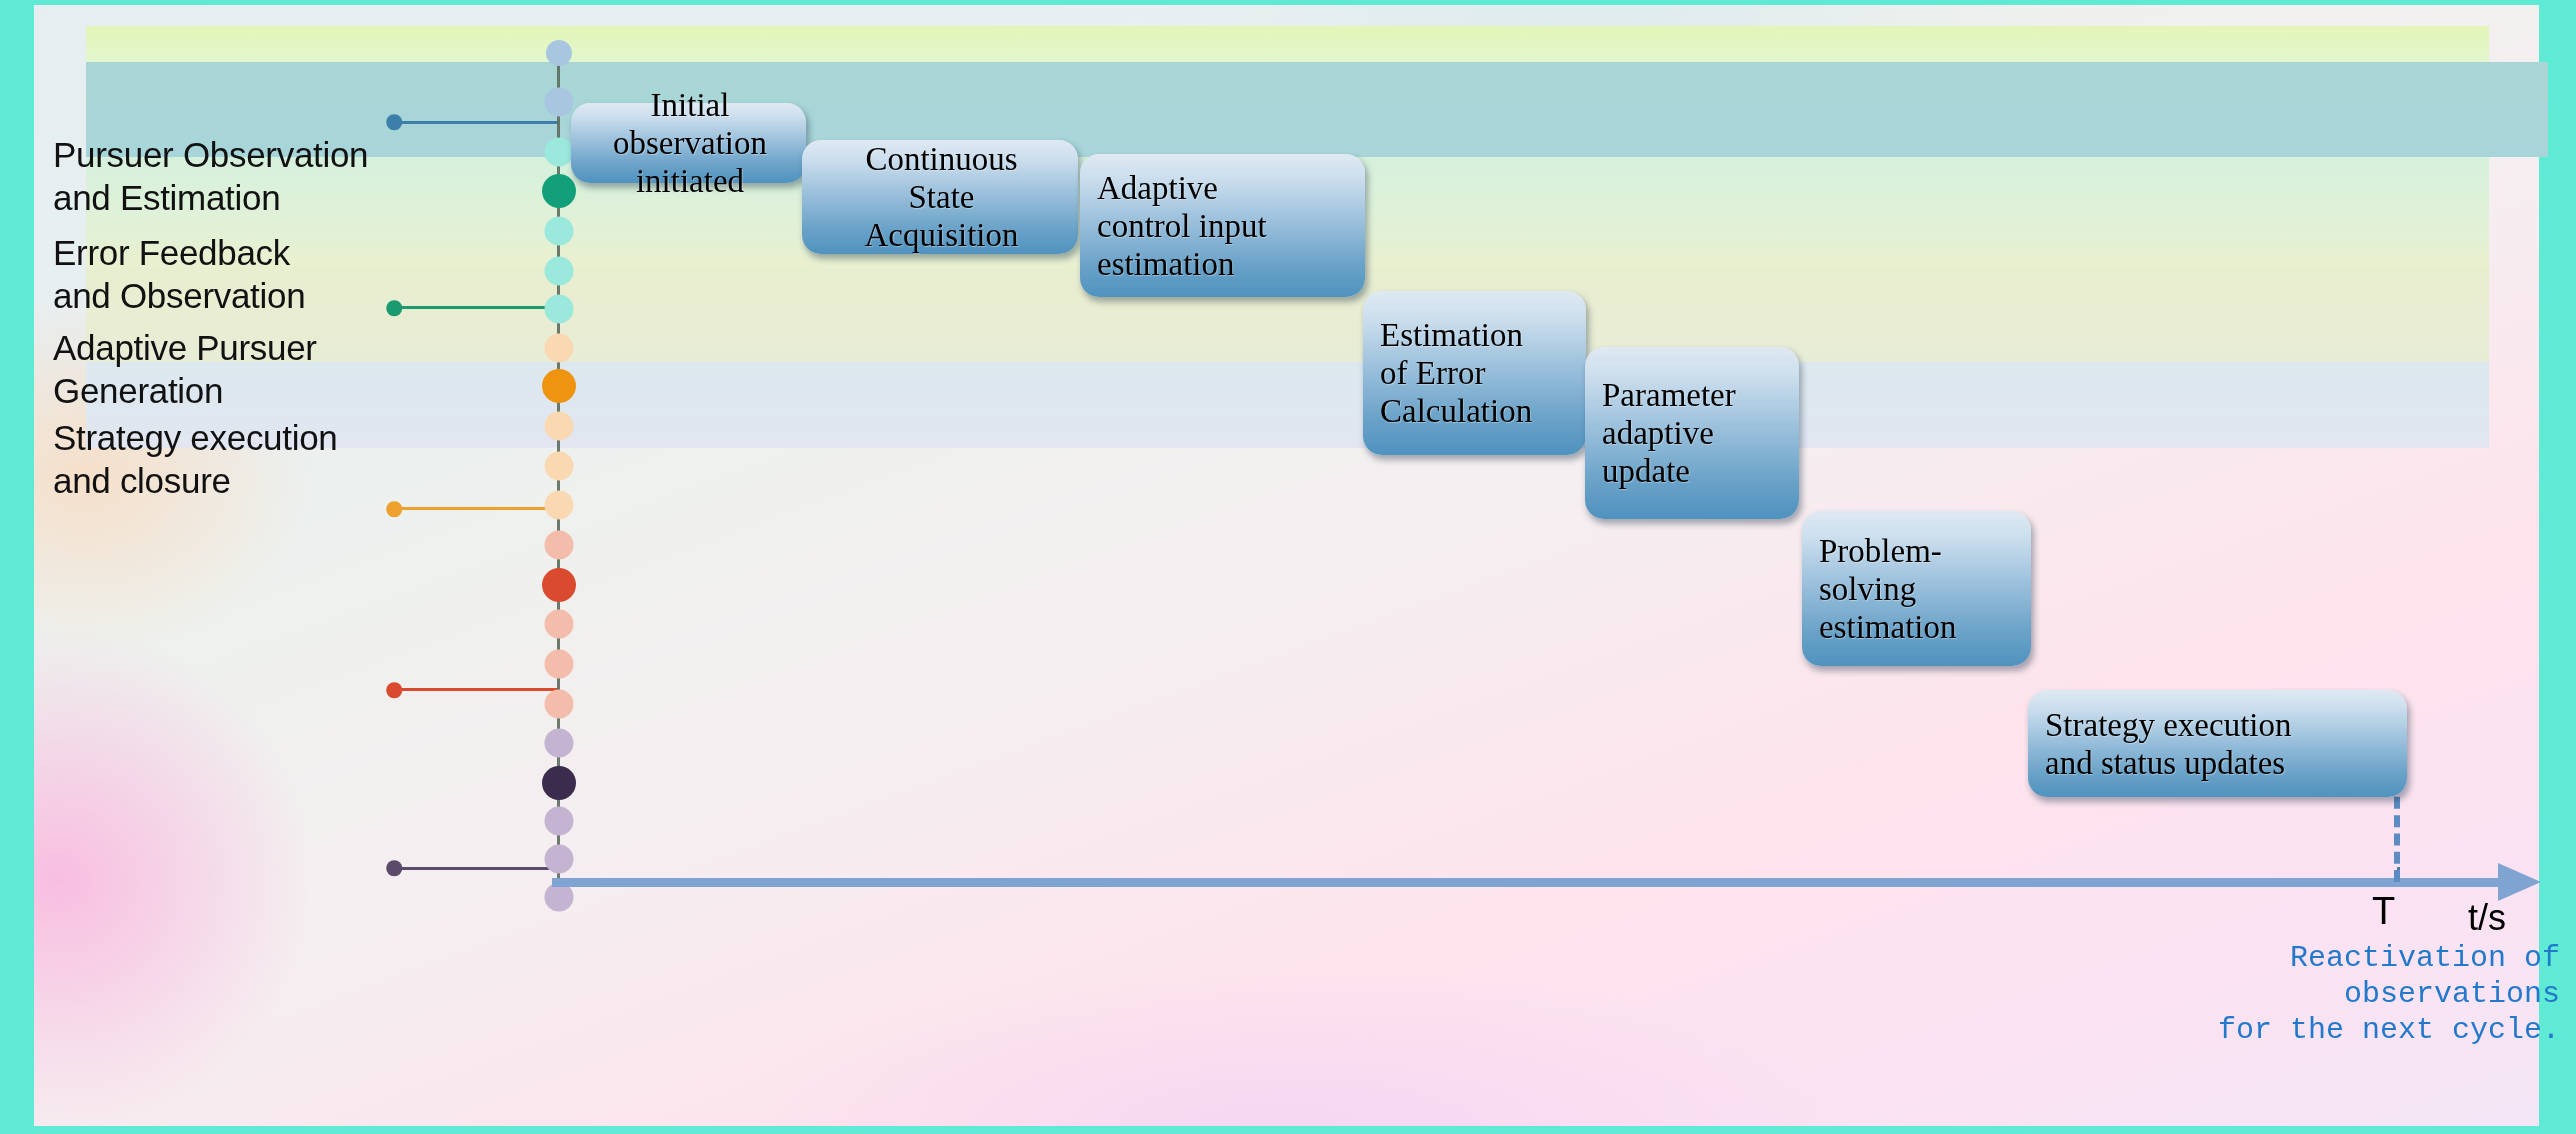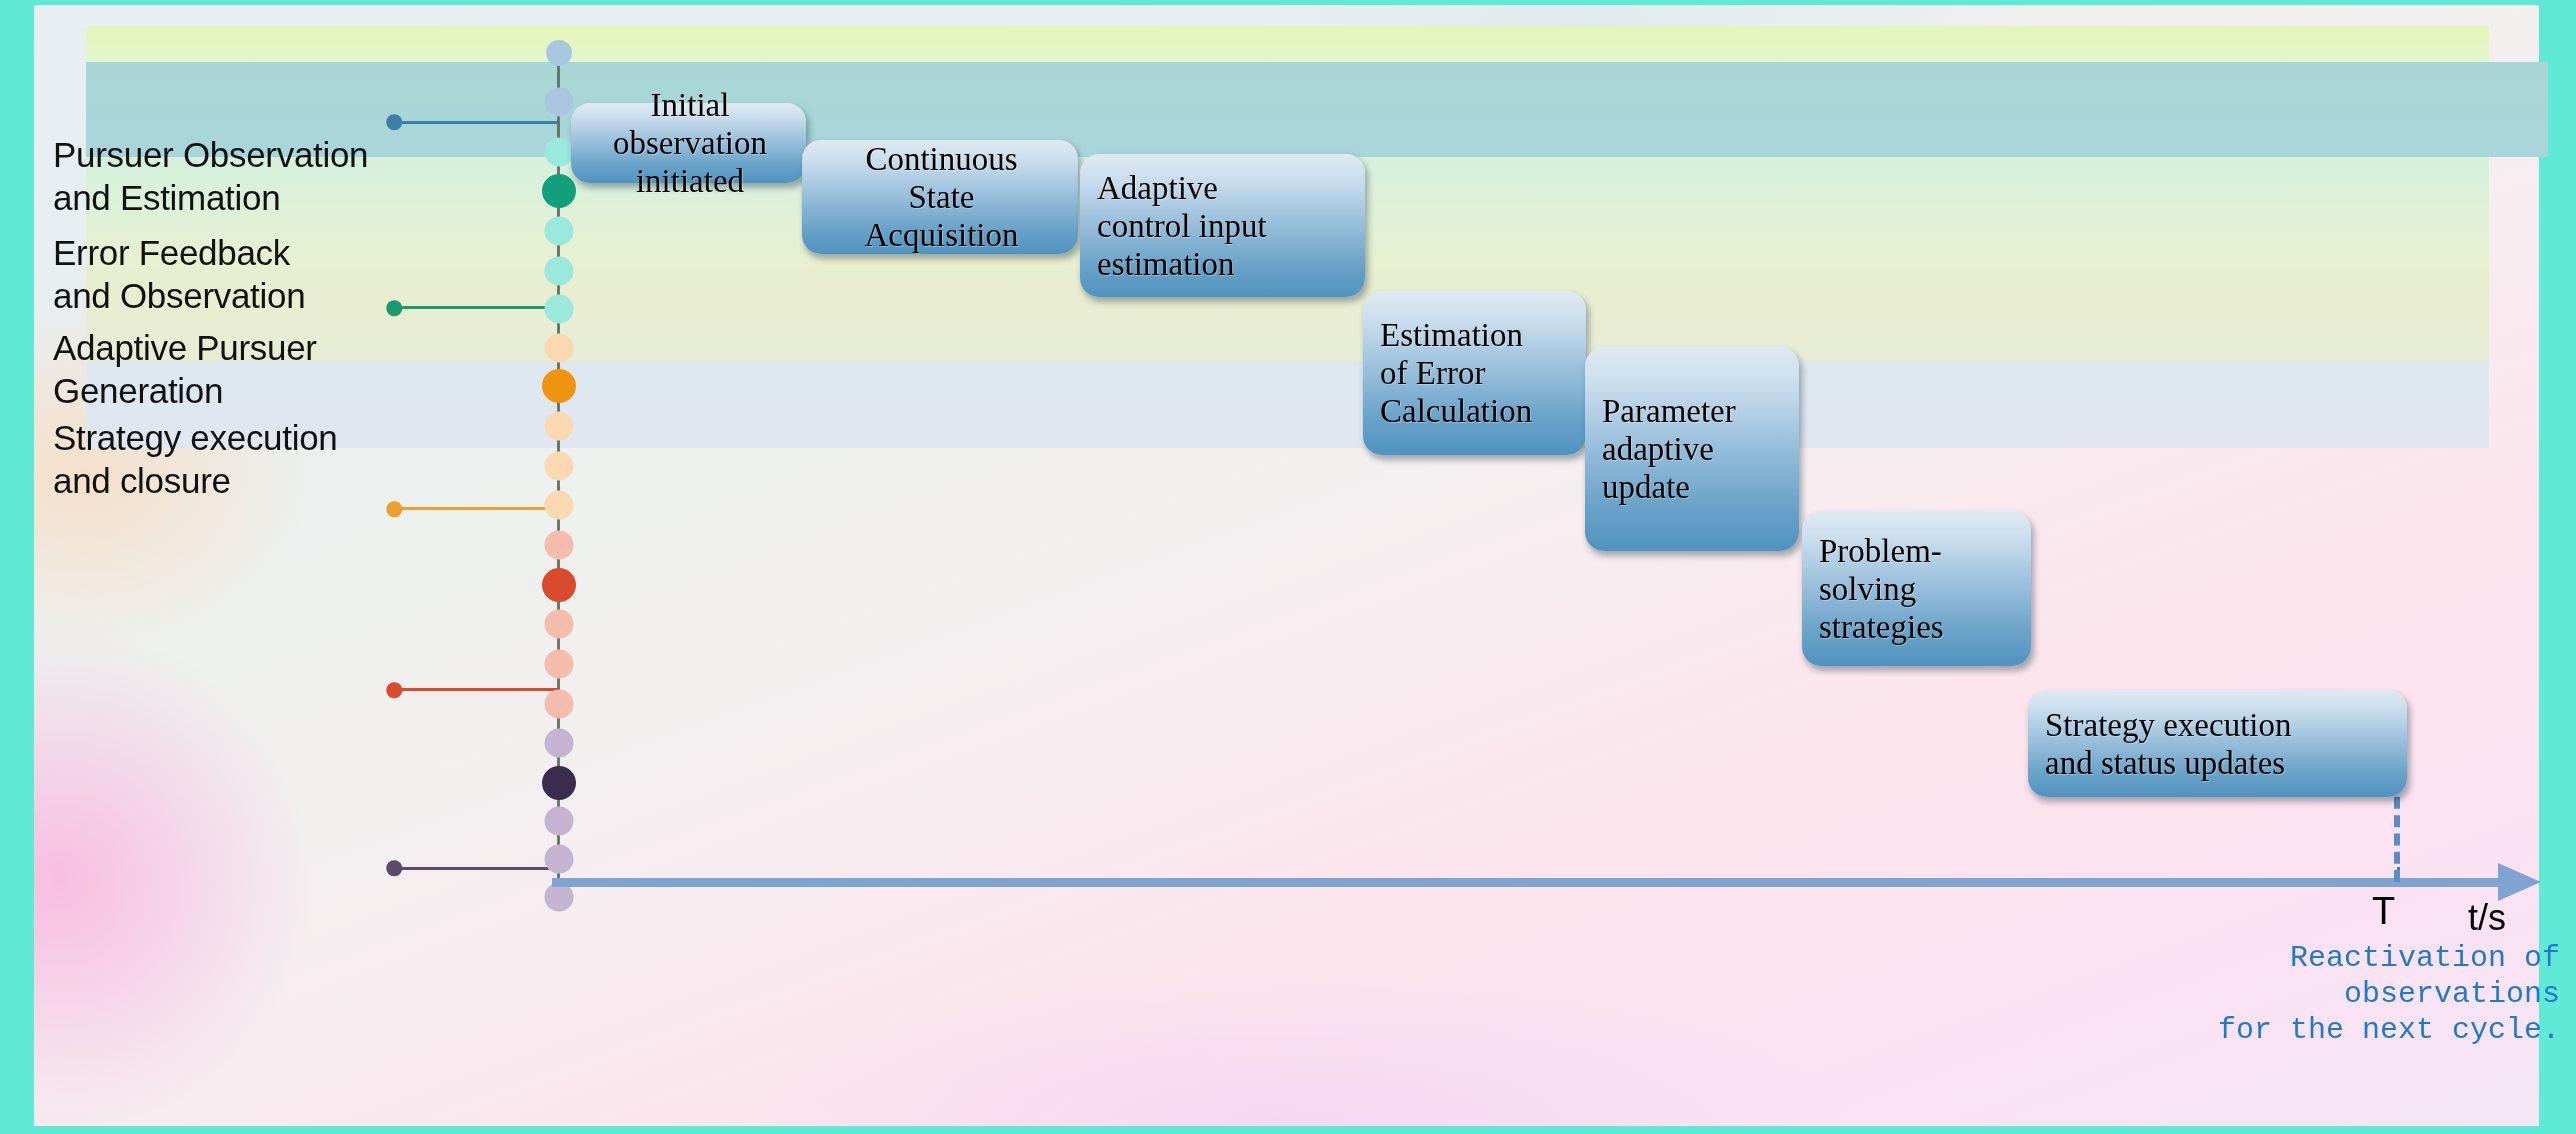--- a/index.html
+++ b/index.html
@@ -254,26 +254,26 @@
 initiated</div>
       <div class="task-box center" style="left: 802px; top: 140px; width: 276px; height: 114px; z-index: 11;">Continuous
 State
 Acquisition</div>
       <div class="task-box left" style="left: 1080px; top: 154px; width: 285px; height: 143px; z-index: 12;">Adaptive
 control input
 estimation</div>
       <div class="task-box left" style="left: 1363px; top: 291px; width: 223px; height: 164px; z-index: 13;">Estimation
 of Error
 Calculation</div>
-      <div class="task-box left" style="left: 1585px; top: 347px; width: 214px; height: 204px; z-index: 14;">Parameter
+      <div class="task-box left" style="left: 1585px; top: 347px; width: 214px; height: 172px; z-index: 14;">Parameter
 adaptive
 update</div>
       <div class="task-box left" style="left: 1802px; top: 511px; width: 229px; height: 155px; z-index: 15;">Problem-
 solving
-strategies</div>
+estimation</div>
       <div class="task-box left" style="left: 2028px; top: 690px; width: 379px; height: 107px; z-index: 16;">Strategy execution
 and status updates</div>
     </div>
 
   <div id="axis-line"></div>
   <div id="axis-head"></div>
   <div id="axis-tick"></div>
   <div id="dashed-T"></div>
 
   <div id="label-T">T</div>

